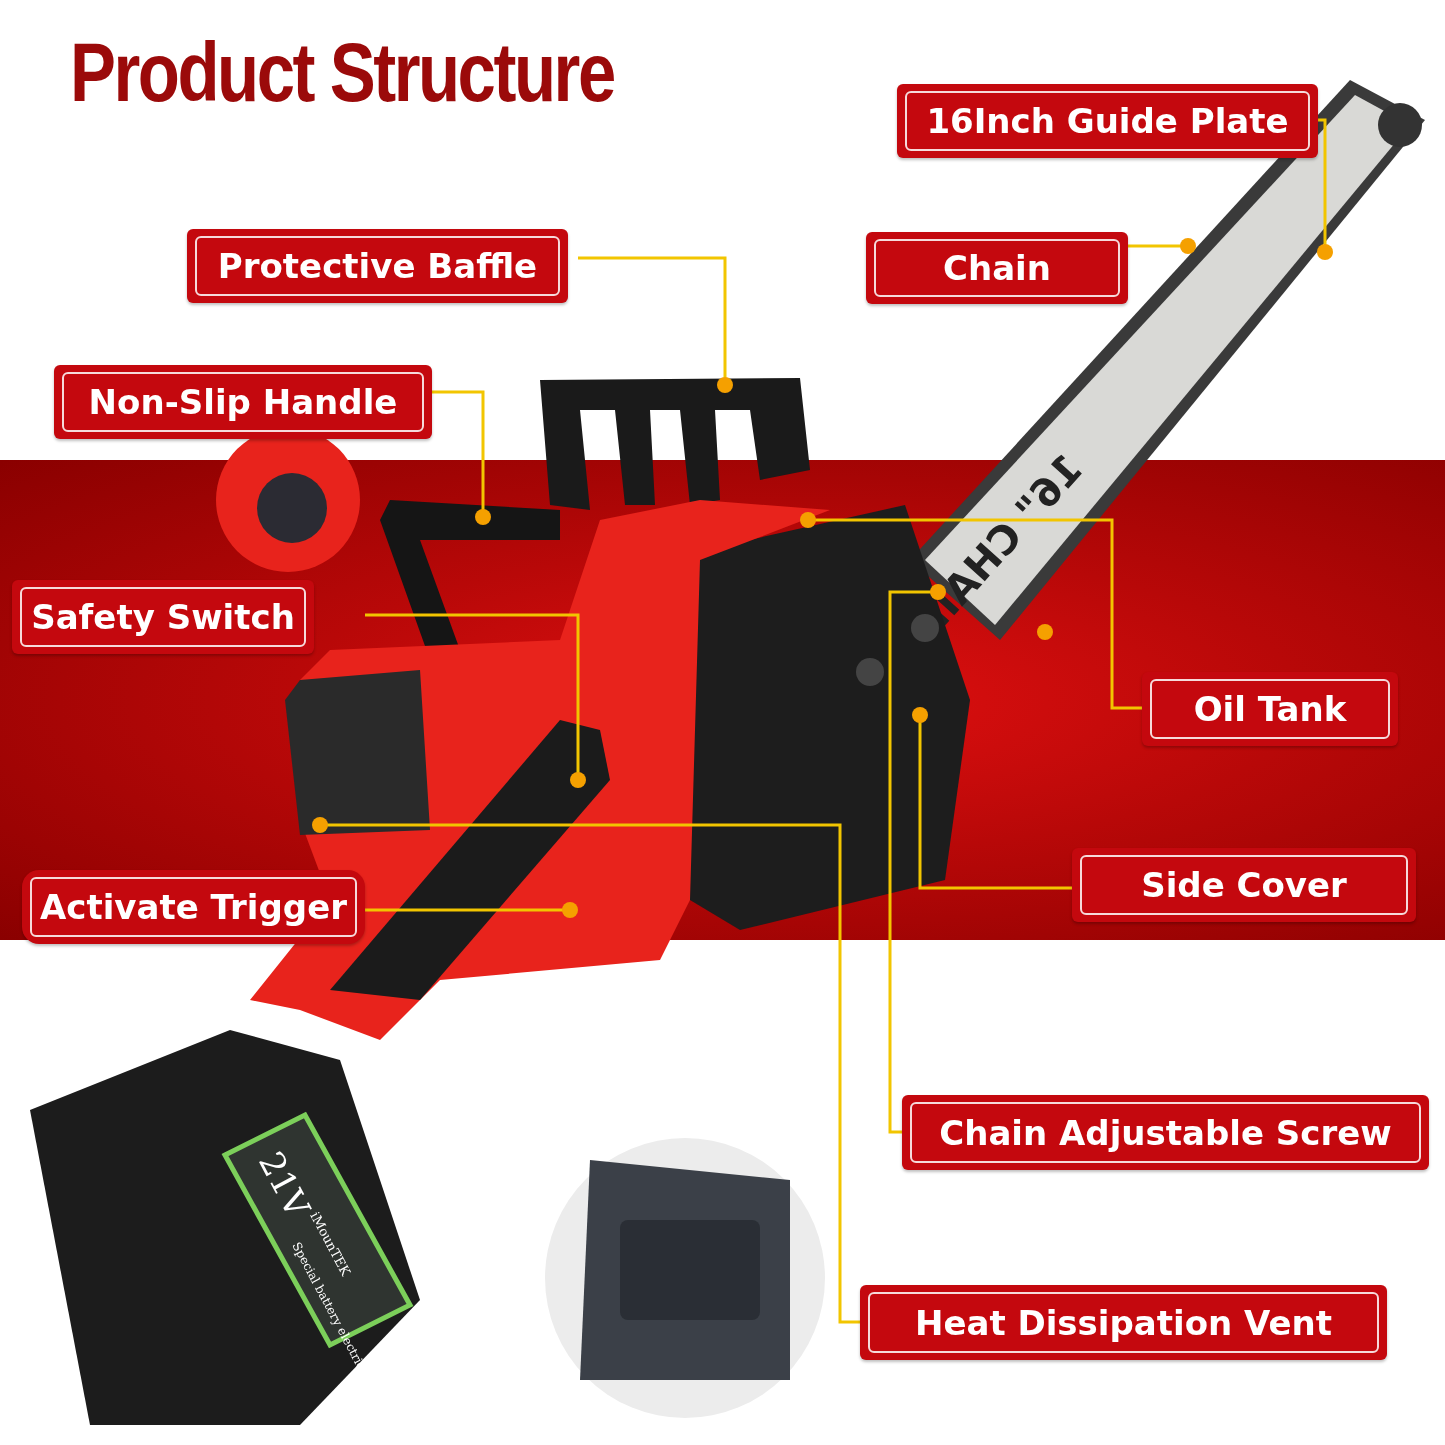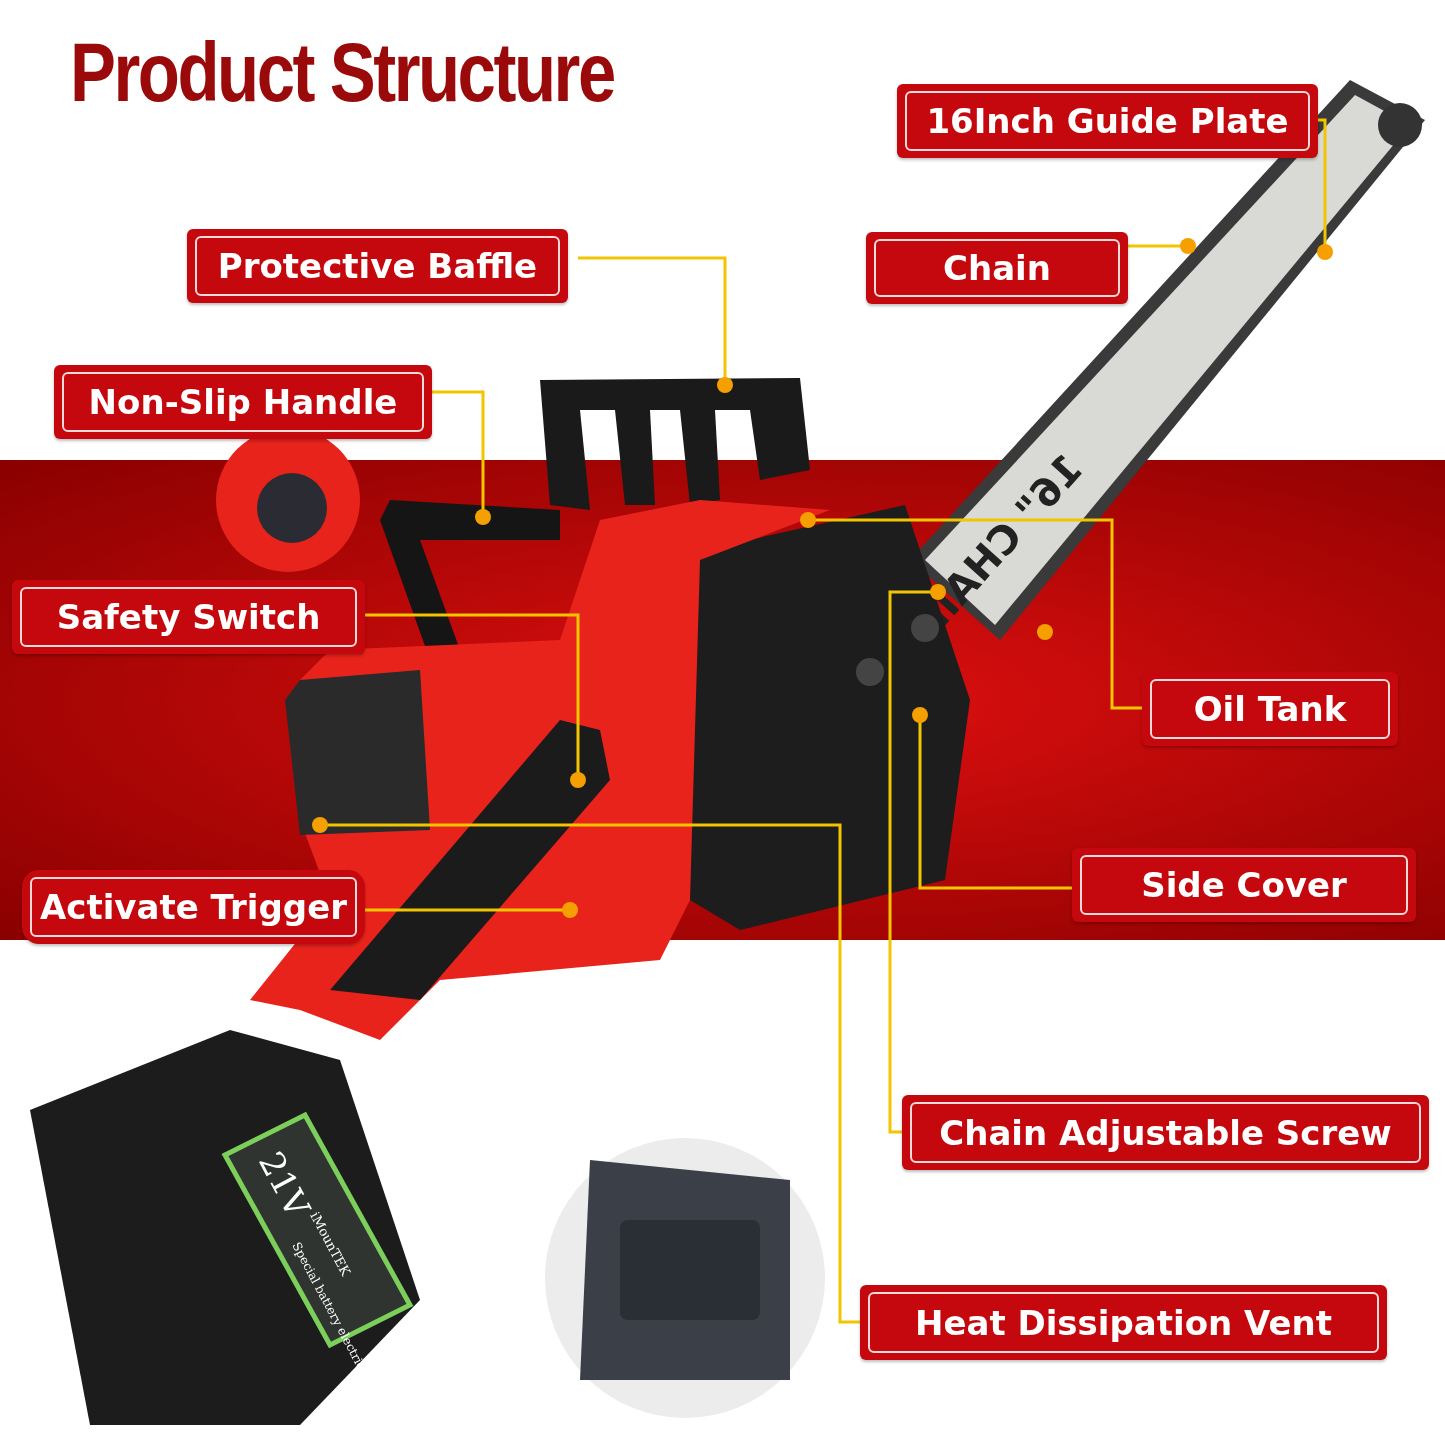--- a/index.html
+++ b/index.html
@@ -93,21 +93,21 @@
 <div class="label" style="left:187px;top:229px;width:381px;height:74px;">
     <div class="inner">
       <span>Protective Baffle</span>
     </div>
   </div>
 <div class="label" style="left:54px;top:365px;width:378px;height:74px;">
     <div class="inner">
       <span>Non-Slip Handle</span>
     </div>
   </div>
-<div class="label" style="left:12px;top:580px;width:353px;height:74px;text-align:center;">
+<div class="label" style="left:12px;top:580px;width:302px;height:74px;text-align:center;">
     <div class="inner">
       <span>Safety Switch</span>
     </div>
   </div>
 <div class="label" style="left:1142px;top:672px;width:256px;height:74px;">
     <div class="inner">
       <span>Oil Tank</span>
     </div>
   </div>
 <div class="label" style="left:22px;top:870px;width:343px;height:74px;border-radius:17px;">

